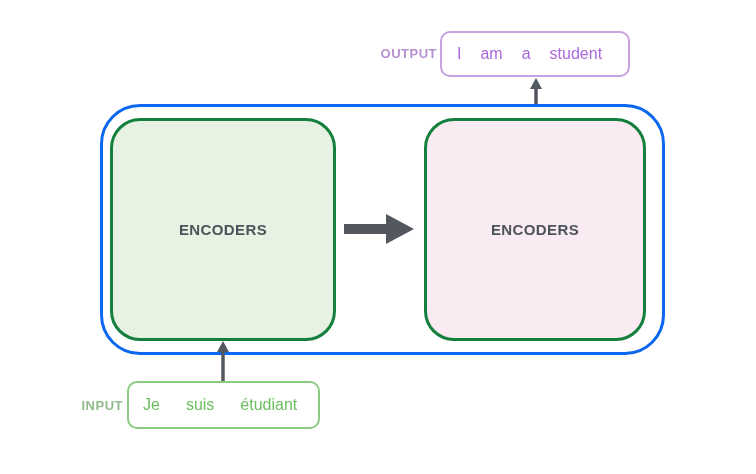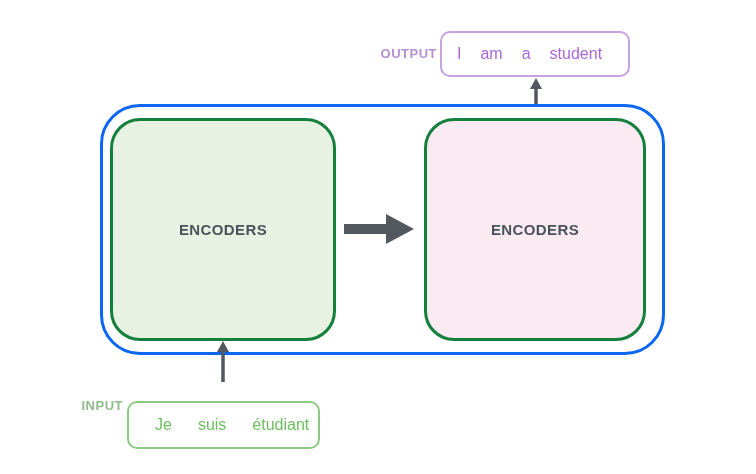--- a/index.html
+++ b/index.html
@@ -84,23 +84,22 @@
     color: #a968d9;
     font-size: 16px;
   }
   .input-box {
     left: 127px;
     top: 381px;
     width: 193px;
     height: 48px;
     border: 2.5px solid #8cc983;
     border-radius: 10px;
-    padding-left: 26px;
+    padding-left: 14px;
     gap: 26px;
-    margin-top: 20px;
   }
   .input-box .word {
     color: #6cbf5f;
     font-size: 16px;
   }
   
   .side-label {
     position: absolute;
     font-size: 13px;
     font-weight: 700;

